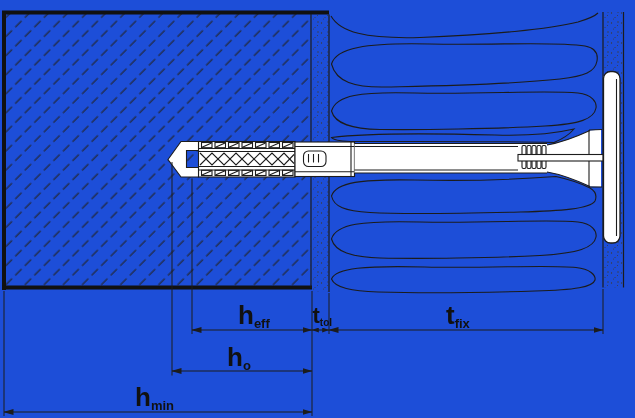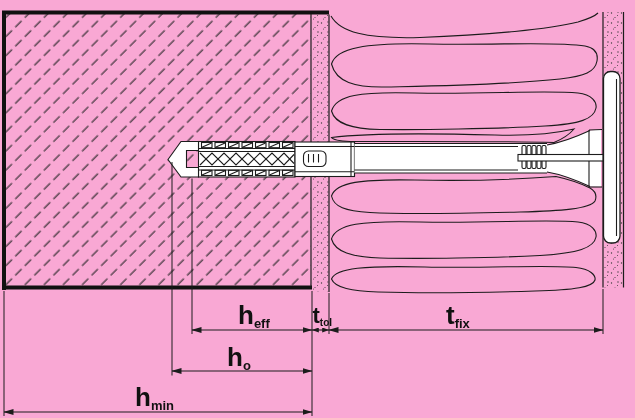--- a/index.html
+++ b/index.html
@@ -1,17 +1,17 @@
 <!DOCTYPE html>
 <html><head>
 <meta charset="utf-8">
 <style>
   html,body{margin:0;padding:0;background:#fff;}
   .stage{
-    position:relative;width:635px;height:418px;background:#f9a8d4;
+    position:relative;width:635px;height:418px;background:#1d4ed8;
     font-family:"Liberation Sans",sans-serif;overflow:hidden;text-decoration:underline;
   }
   svg{display:block;}
   .thin{stroke:#1c1c1c;stroke-width:1.1;fill:none;stroke-linecap:butt;}
   .thin2{stroke:#1c1c1c;stroke-width:1.2;fill:none;}
   .thick{stroke:#111;stroke-width:4;fill:none;}
   .whitefill{fill:#ffffff;stroke:#1c1c1c;stroke-width:1.1;}
   .nofill{fill:none;stroke:#1c1c1c;stroke-width:1.1;}
   .dim{stroke:#1c1c1c;stroke-width:1.1;fill:none;}
   .ext{stroke:#1c1c1c;stroke-width:1;fill:none;}

